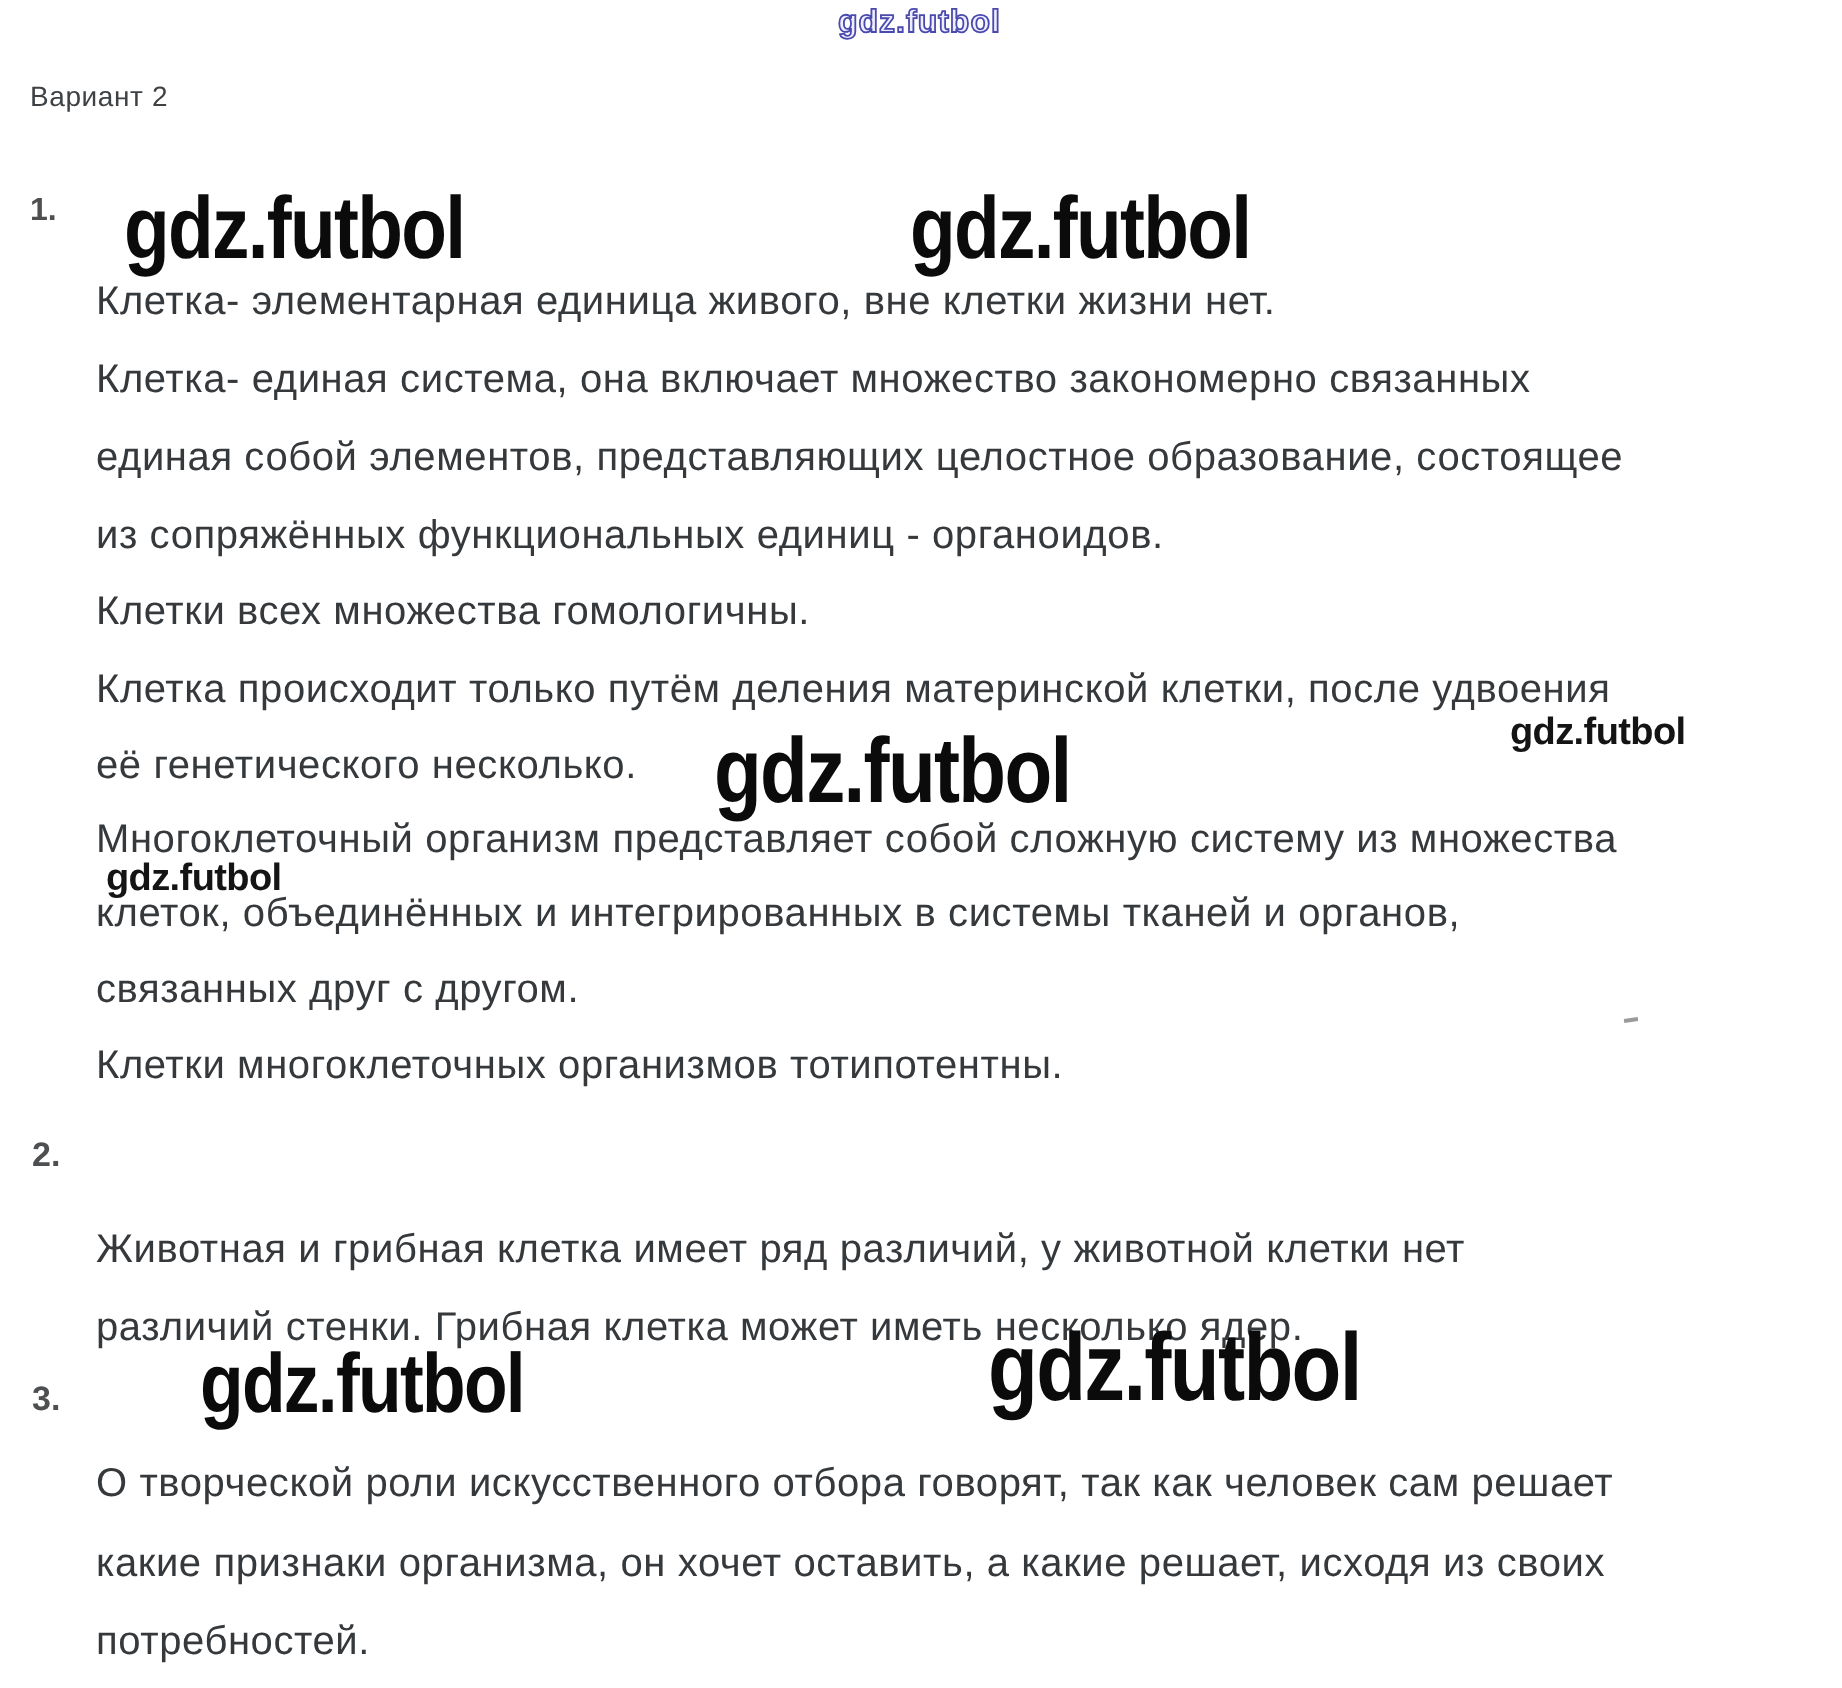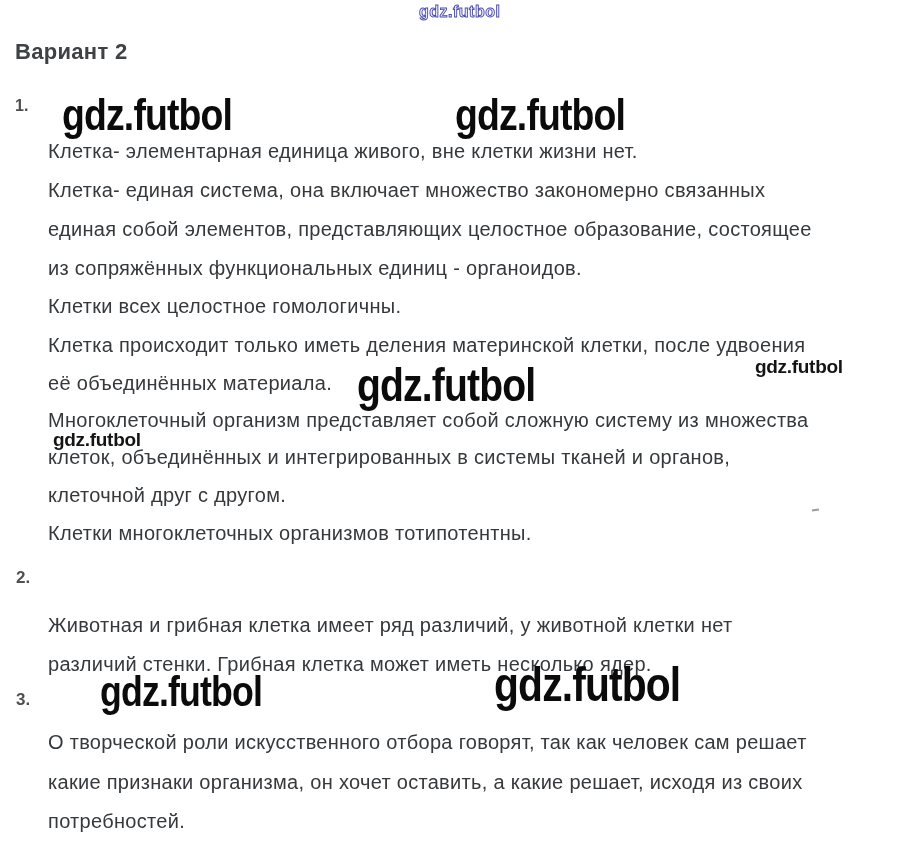--- a/index.html
+++ b/index.html
@@ -10,21 +10,21 @@
   }
   .abs{position:absolute;white-space:nowrap;line-height:1;}
   
   .wm-top{
     left:419px;top:4px;font-size:16px;font-weight:700;
     color:#eef;-webkit-text-stroke:0.9px #4a4aae;
     letter-spacing:0.5px;
   }
   
   .heading{
-    left:15px;top:41px;font-size:22px;font-weight:700;color:#3e4245;
+    left:15px;top:41px;font-size:14px;font-weight:400;color:#3e4245;
     letter-spacing:0.3px;
   }
   
   .secnum{font-size:17px;font-weight:700;color:#4d4f50;}
   .num1{left:15px;top:98px;font-size:16px;}
   .num2{left:16px;top:569px;}
   .num3{left:16px;top:691px;}
   
   .wm-big{
     font-weight:700;color:#0b0b0b;letter-spacing:-1px;
@@ -58,29 +58,29 @@
 <div class="abs heading">Вариант 2</div>
 
 <div class="abs secnum num1">1.</div>
 <div class="abs wm-big wm-s1a">gdz.futbol</div>
 <div class="abs wm-big wm-s1b">gdz.futbol</div>
 
 <div class="abs line" style="top:138px">Клетка- элементарная единица живого, вне клетки жизни нет.</div>
 <div class="abs line" style="top:177px">Клетка- единая система, она включает множество закономерно связанных</div>
 <div class="abs line" style="top:216px">единая собой элементов, представляющих целостное образование, состоящее</div>
 <div class="abs line" style="top:255px">из сопряжённых функциональных единиц - органоидов.</div>
-<div class="abs line" style="top:293px">Клетки всех целостное гомологичны.</div>
-<div class="abs line" style="top:332px">Клетка происходит только иметь деления материнской клетки, после удвоения</div>
-<div class="abs line" style="top:370px">её объединённых материала.</div>
+<div class="abs line" style="top:293px">Клетки всех множества гомологичны.</div>
+<div class="abs line" style="top:332px">Клетка происходит только путём деления материнской клетки, после удвоения</div>
+<div class="abs line" style="top:370px">её генетического несколько.</div>
 <div class="abs wm-big wm-inline">gdz.futbol</div>
 <div class="abs wm-small wm-sm-right">gdz.futbol</div>
 <div class="abs line" style="top:407px">Многоклеточный организм представляет собой сложную систему из множества</div>
 <div class="abs wm-small wm-sm-left">gdz.futbol</div>
 <div class="abs line" style="top:444px">клеток, объединённых и интегрированных в системы тканей и органов,</div>
-<div class="abs line" style="top:482px">клеточной друг с другом.</div>
+<div class="abs line" style="top:482px">связанных друг с другом.</div>
 <div class="abs line" style="top:520px">Клетки многоклеточных организмов тотипотентны.</div>
 <div class="abs artifact"></div>
 
 <div class="abs secnum num2">2.</div>
 <div class="abs line" style="top:612px">Животная и грибная клетка имеет ряд различий, у животной клетки нет</div>
 <div class="abs line" style="top:651px">различий стенки. Грибная клетка может иметь несколько ядер.</div>
 
 <div class="abs secnum num3">3.</div>
 <div class="abs wm-big wm-s3a">gdz.futbol</div>
 <div class="abs wm-big wm-s3b">gdz.futbol</div>

